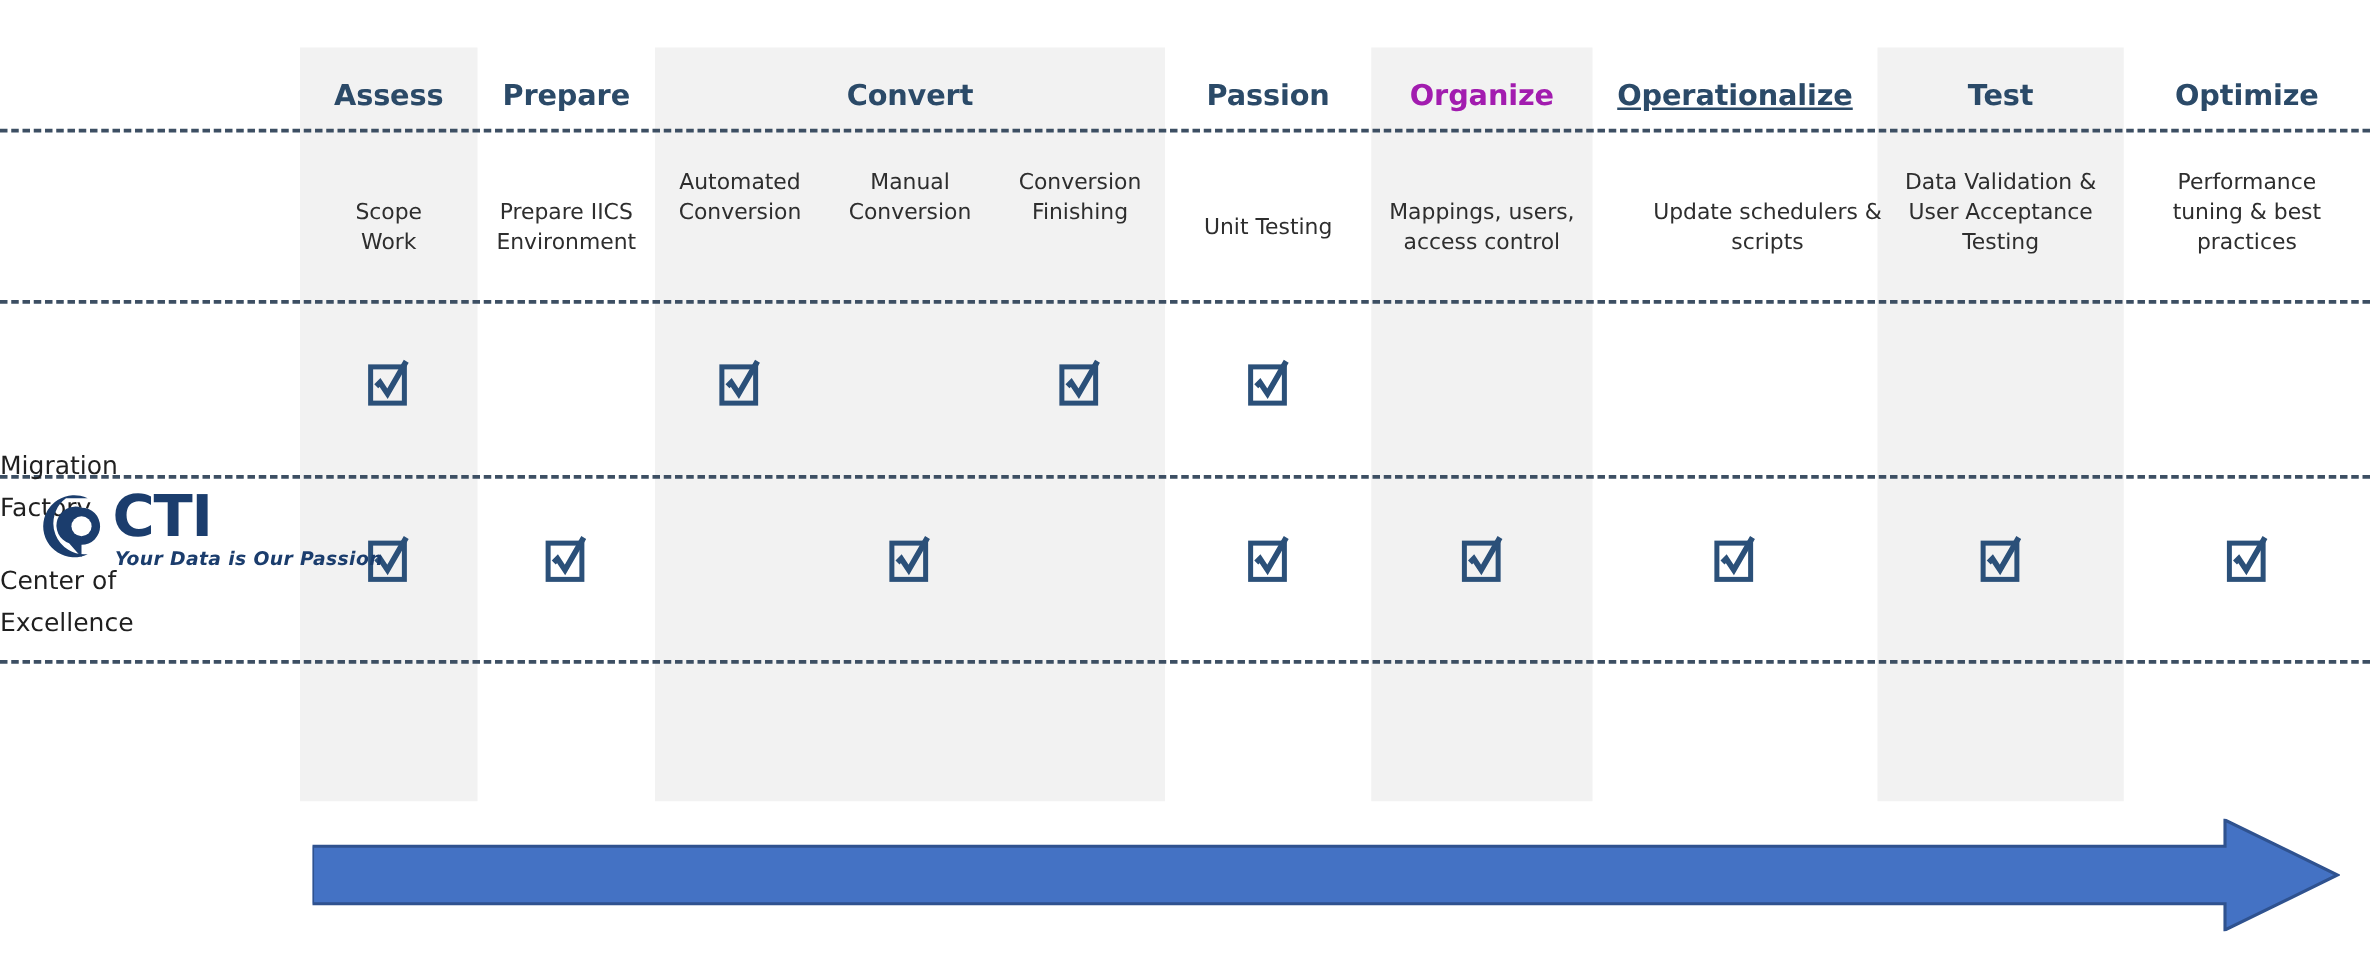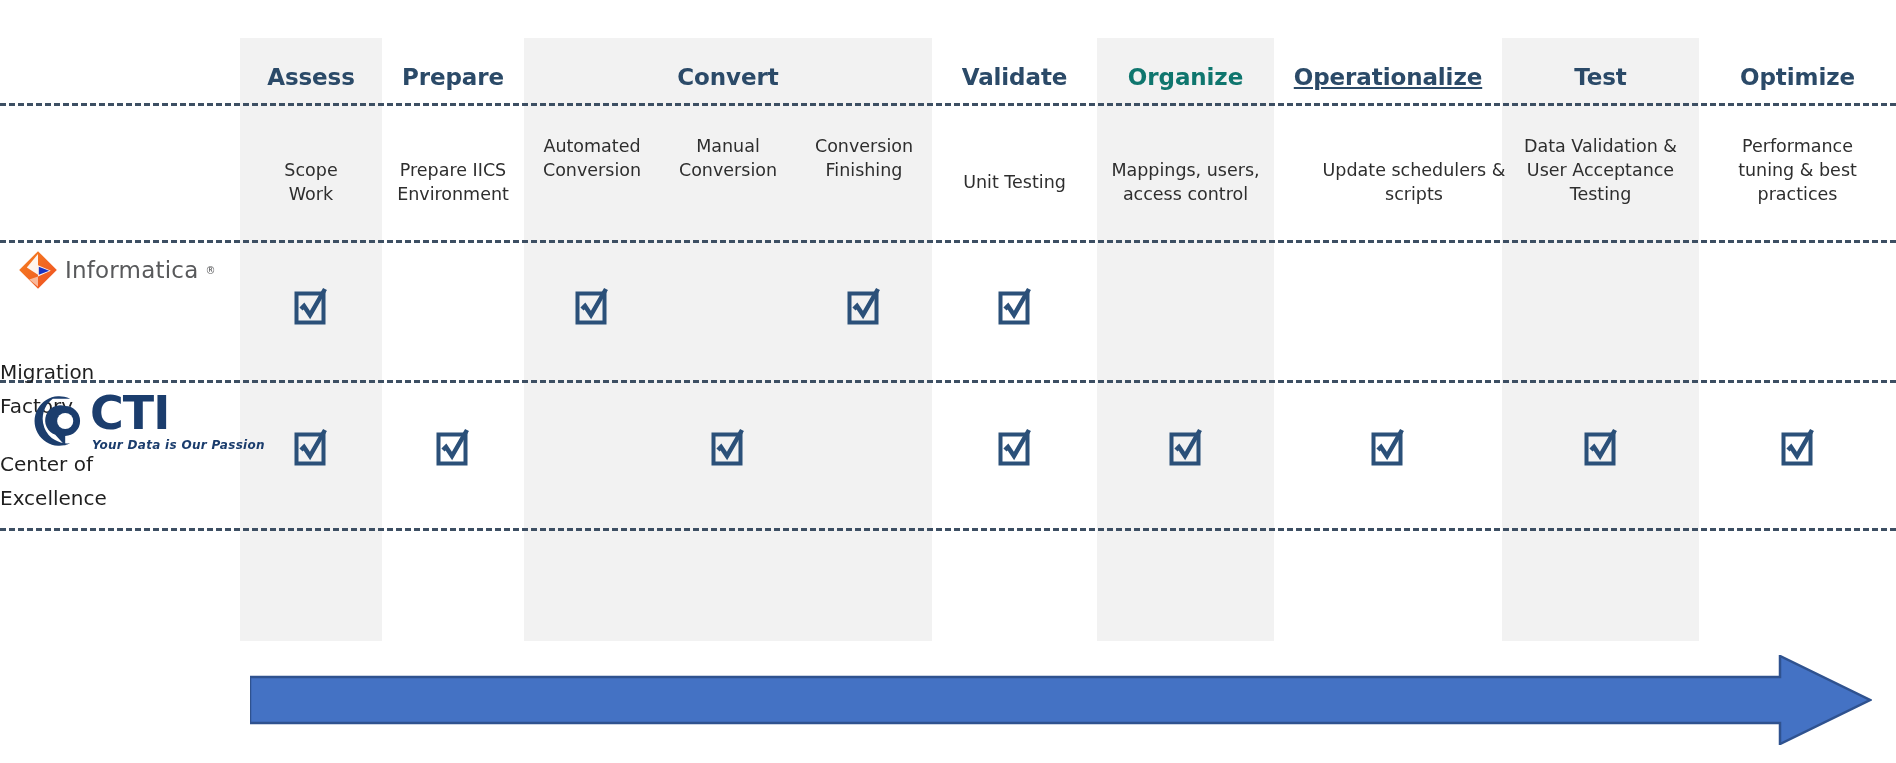--- a/index.html
+++ b/index.html
@@ -107,21 +107,21 @@
     font-size: 46px;
     font-weight: bold;
     color: #1b3d6d;
     letter-spacing: -1px;
     font-family: "DejaVu Sans", "Liberation Sans", sans-serif;
   }
   .cti-tag {
     position: absolute;
     left: 64px;
     top: 48px;
-    font-size: 12px;
+    font-size: 15px;
     font-style: italic;
     font-weight: bold;
     color: #1b3d6d;
     letter-spacing: 0.3px;
     white-space: nowrap;
     font-family: "DejaVu Sans", "Liberation Sans", sans-serif;
   }
 
   
   .arrow { position: absolute; left: 250px; top: 655px; }
@@ -140,22 +140,22 @@
   <div id="rules">
       <div class="hrule" style="top: 103px; border-top-color: rgb(61, 79, 99);"></div>
       <div class="hrule" style="top: 240px; border-top-color: rgb(61, 79, 99);"></div>
       <div class="hrule" style="top: 380px; border-top-color: rgb(61, 79, 99);"></div>
       <div class="hrule" style="top: 528px; border-top-color: rgb(61, 79, 99);"></div>
     </div>
   <div id="headers">
       <div class="hdr" style="left: 240px; width: 142px; color: rgb(43, 74, 104);">Assess</div>
       <div class="hdr" style="left: 382px; width: 142px; color: rgb(43, 74, 104);">Prepare</div>
       <div class="hdr" style="left: 524px; width: 408px; color: rgb(43, 74, 104);">Convert</div>
-      <div class="hdr" style="left: 932px; width: 165px; color: rgb(43, 74, 104);">Validate</div>
-      <div class="hdr" style="left: 1097px; width: 177px; color: #0f766e;">Organize</div>
+      <div class="hdr" style="left: 932px; width: 165px; color: rgb(43, 74, 104);">Passion</div>
+      <div class="hdr" style="left: 1097px; width: 177px; color: #a21caf;">Organize</div>
       <div class="hdr" style="left: 1274px; width: 228px; color: rgb(43, 74, 104); text-decoration: underline;">Operationalize</div>
       <div class="hdr" style="left: 1502px; width: 197px; color: rgb(43, 74, 104); text-align: center;">Test</div>
       <div class="hdr" style="left: 1699px; width: 197px; color: rgb(43, 74, 104);">Optimize</div>
     </div>
   <div id="descs">
       <div class="desc mid" style="left: 240px; width: 142px; text-align: center;">
         <div>Scope<br>Work</div>
       </div>
       <div class="desc mid" style="left: 382px; width: 142px;">
         <div>Prepare IICS<br>Environment</div>
@@ -257,37 +257,20 @@
         </svg>
       </div>
       <div class="chk" style="left: 1780.5px; top: 428px;">
         <svg width="34" height="38" viewBox="0 0 34 38">
           <rect x="2.5" y="6.5" width="27" height="29" fill="none" stroke="#2b5079" stroke-width="4"></rect>
           <path d="M7,22 L10,19 L16,28 L31,2" fill="none" stroke="#2b5079" stroke-width="4.5" stroke-linecap="butt" stroke-linejoin="miter"></path>
         </svg>
       </div>
     </div>
 
-  <div class="info-logo" style="left:18px; top:250px;">
-    <svg width="40" height="40" viewBox="0 0 100 100">
-      <defs>
-        <linearGradient id="og1" x1="0" y1="0" x2="1" y2="1">
-          <stop offset="0%" stop-color="#f58220"></stop>
-          <stop offset="100%" stop-color="#ef4e23"></stop>
-        </linearGradient>
-      </defs>
-      <polygon points="50,3 97,50 50,97 3,50" fill="url(#og1)"></polygon>
-      <polygon points="50,10 50,62 22,44" fill="#ffffff" opacity="0.92"></polygon>
-      <polygon points="50,38 82,52 50,66" fill="#ffffff" opacity="0.92"></polygon>
-      <polygon points="52,42 78,52 52,62" fill="#1a33c4"></polygon>
-      <polygon points="50,66 50,92 28,74" fill="#ffffff" opacity="0.55"></polygon>
-    </svg>
-    <span class="info-word">Informatica</span>
-      <span class="info-tm">®</span>
-  </div>
 
   <div class="cti-logo" style="left:28px; top:390px;">
     <svg width="62" height="62" viewBox="0 0 100 100">
       <path d="M68,14 A40,40 0 1 0 68,86 A40,40 0 0 1 40,14 Z" fill="#1b3d6d"></path>
       <circle cx="60" cy="50" r="24" fill="#ffffff"></circle>
       <path d="M60,26 A24,24 0 1 1 60,74 L60,90 L44,72 A24,24 0 0 1 60,26 Z" fill="#1b3d6d"></path>
       <circle cx="60" cy="50" r="13" fill="#ffffff"></circle>
     </svg>
     <span class="cti-word">CTI</span>
     <span class="cti-tag">Your Data is Our Passion</span>

